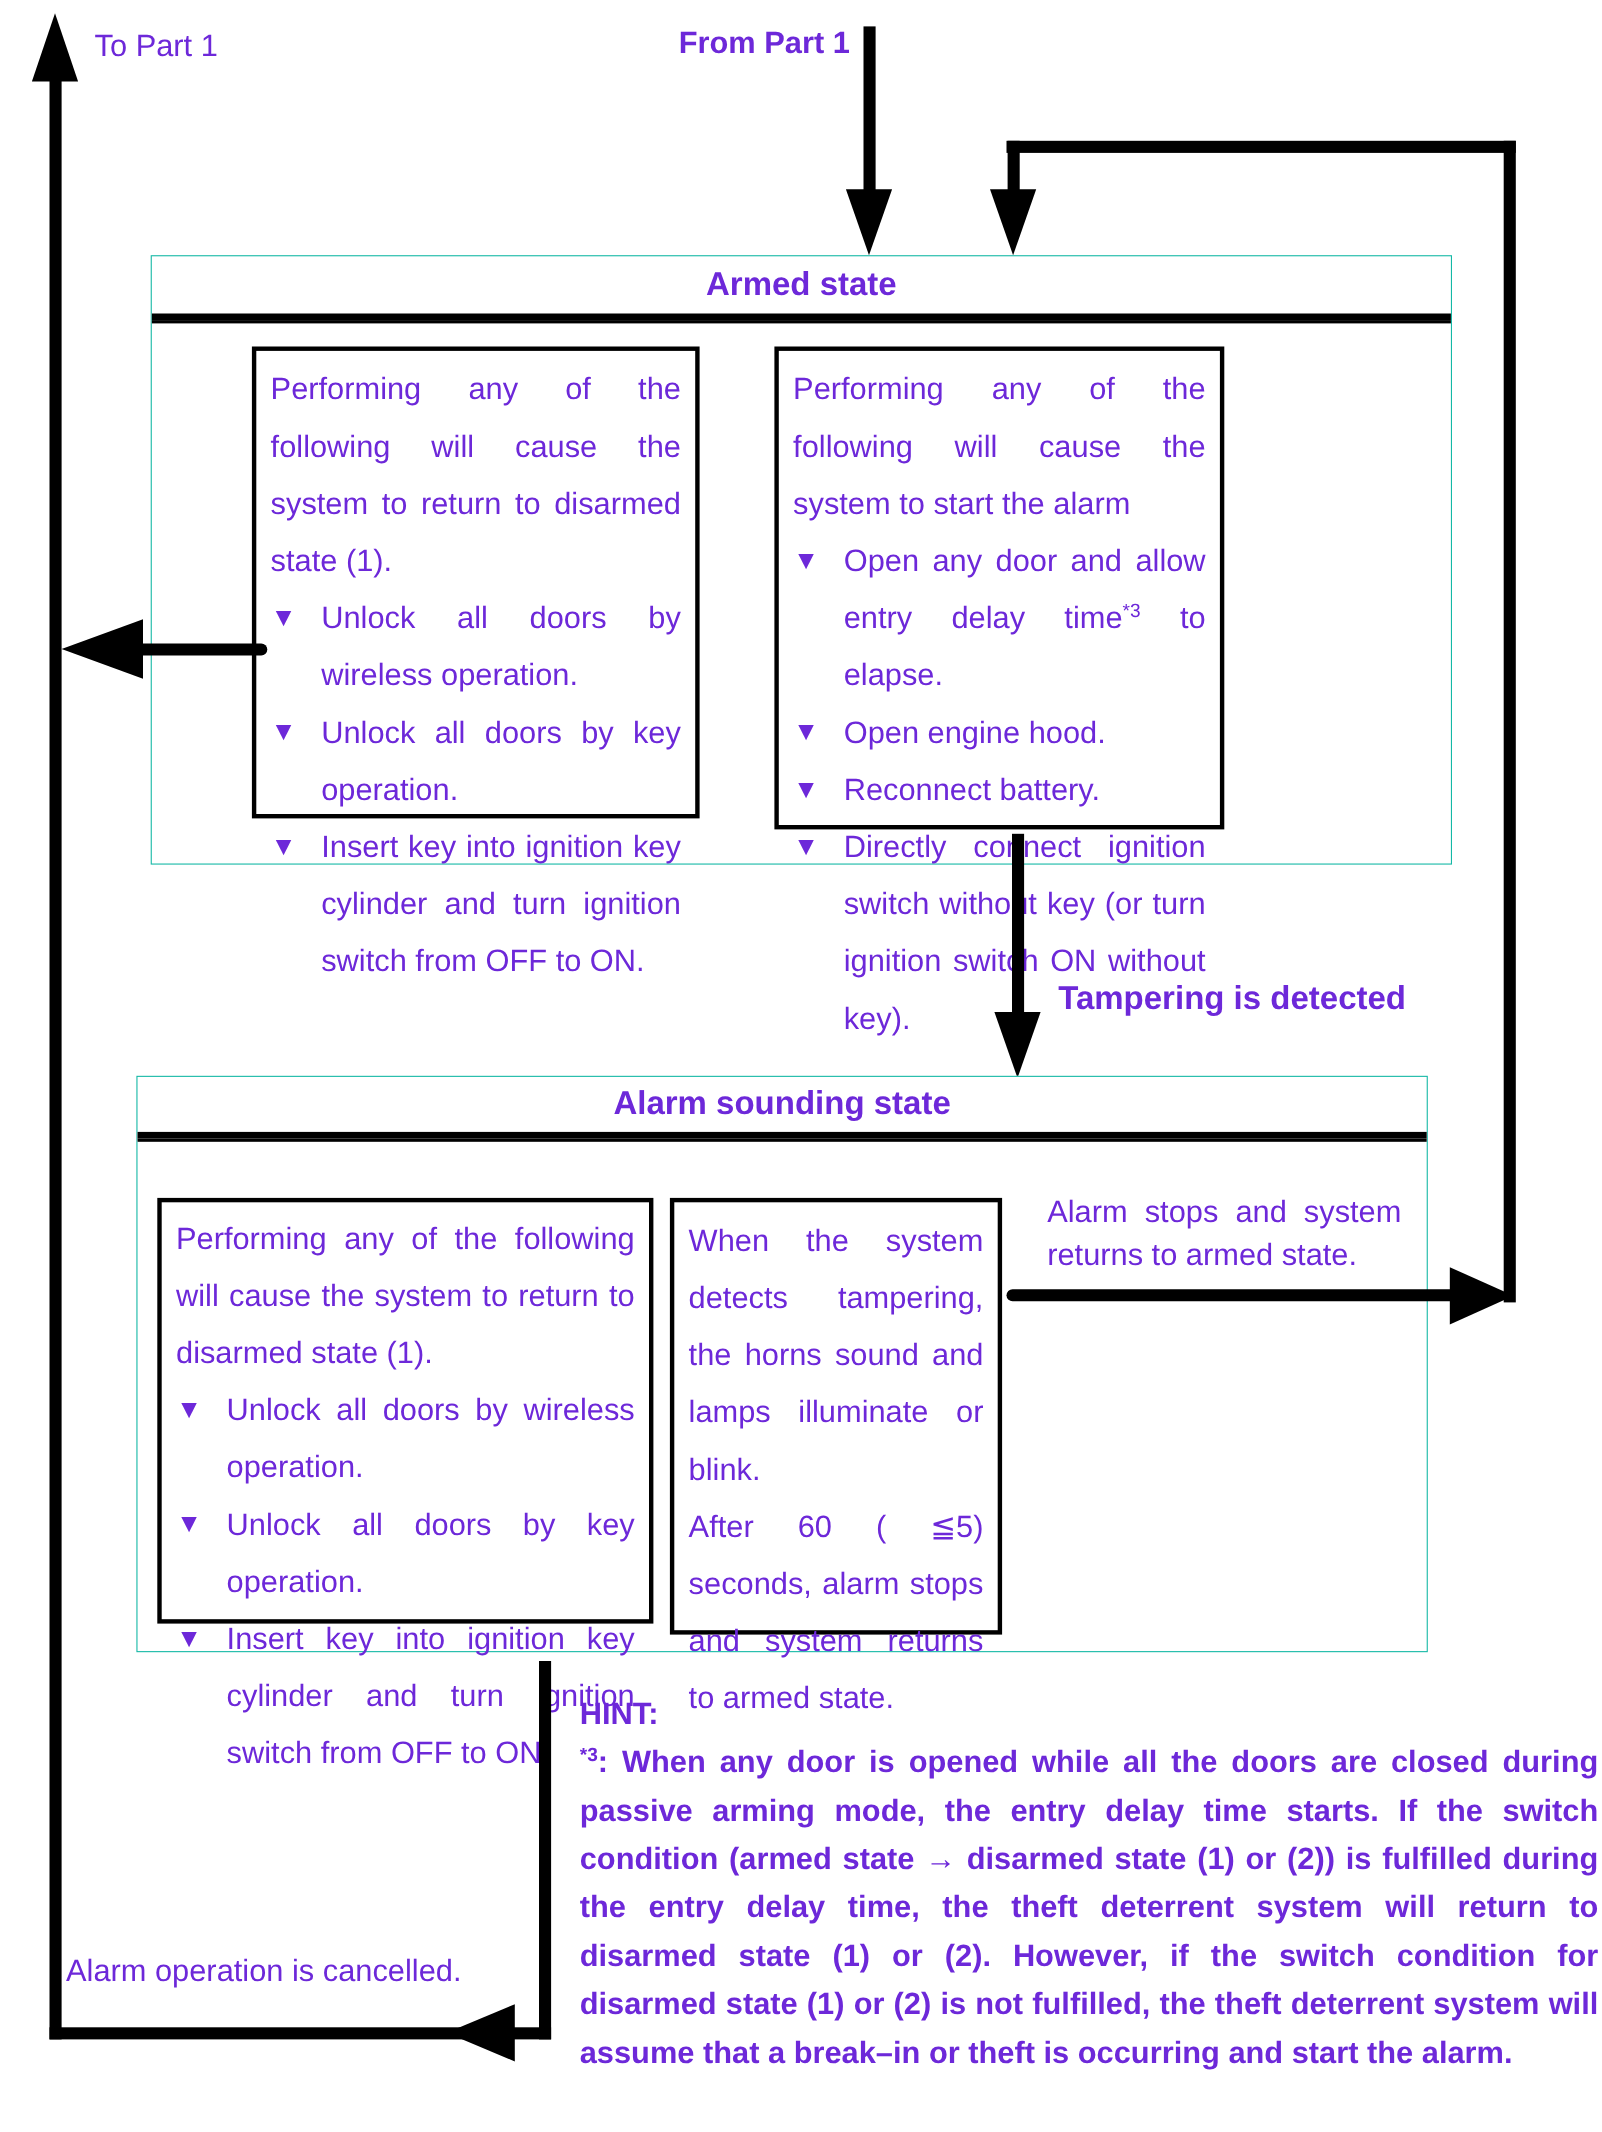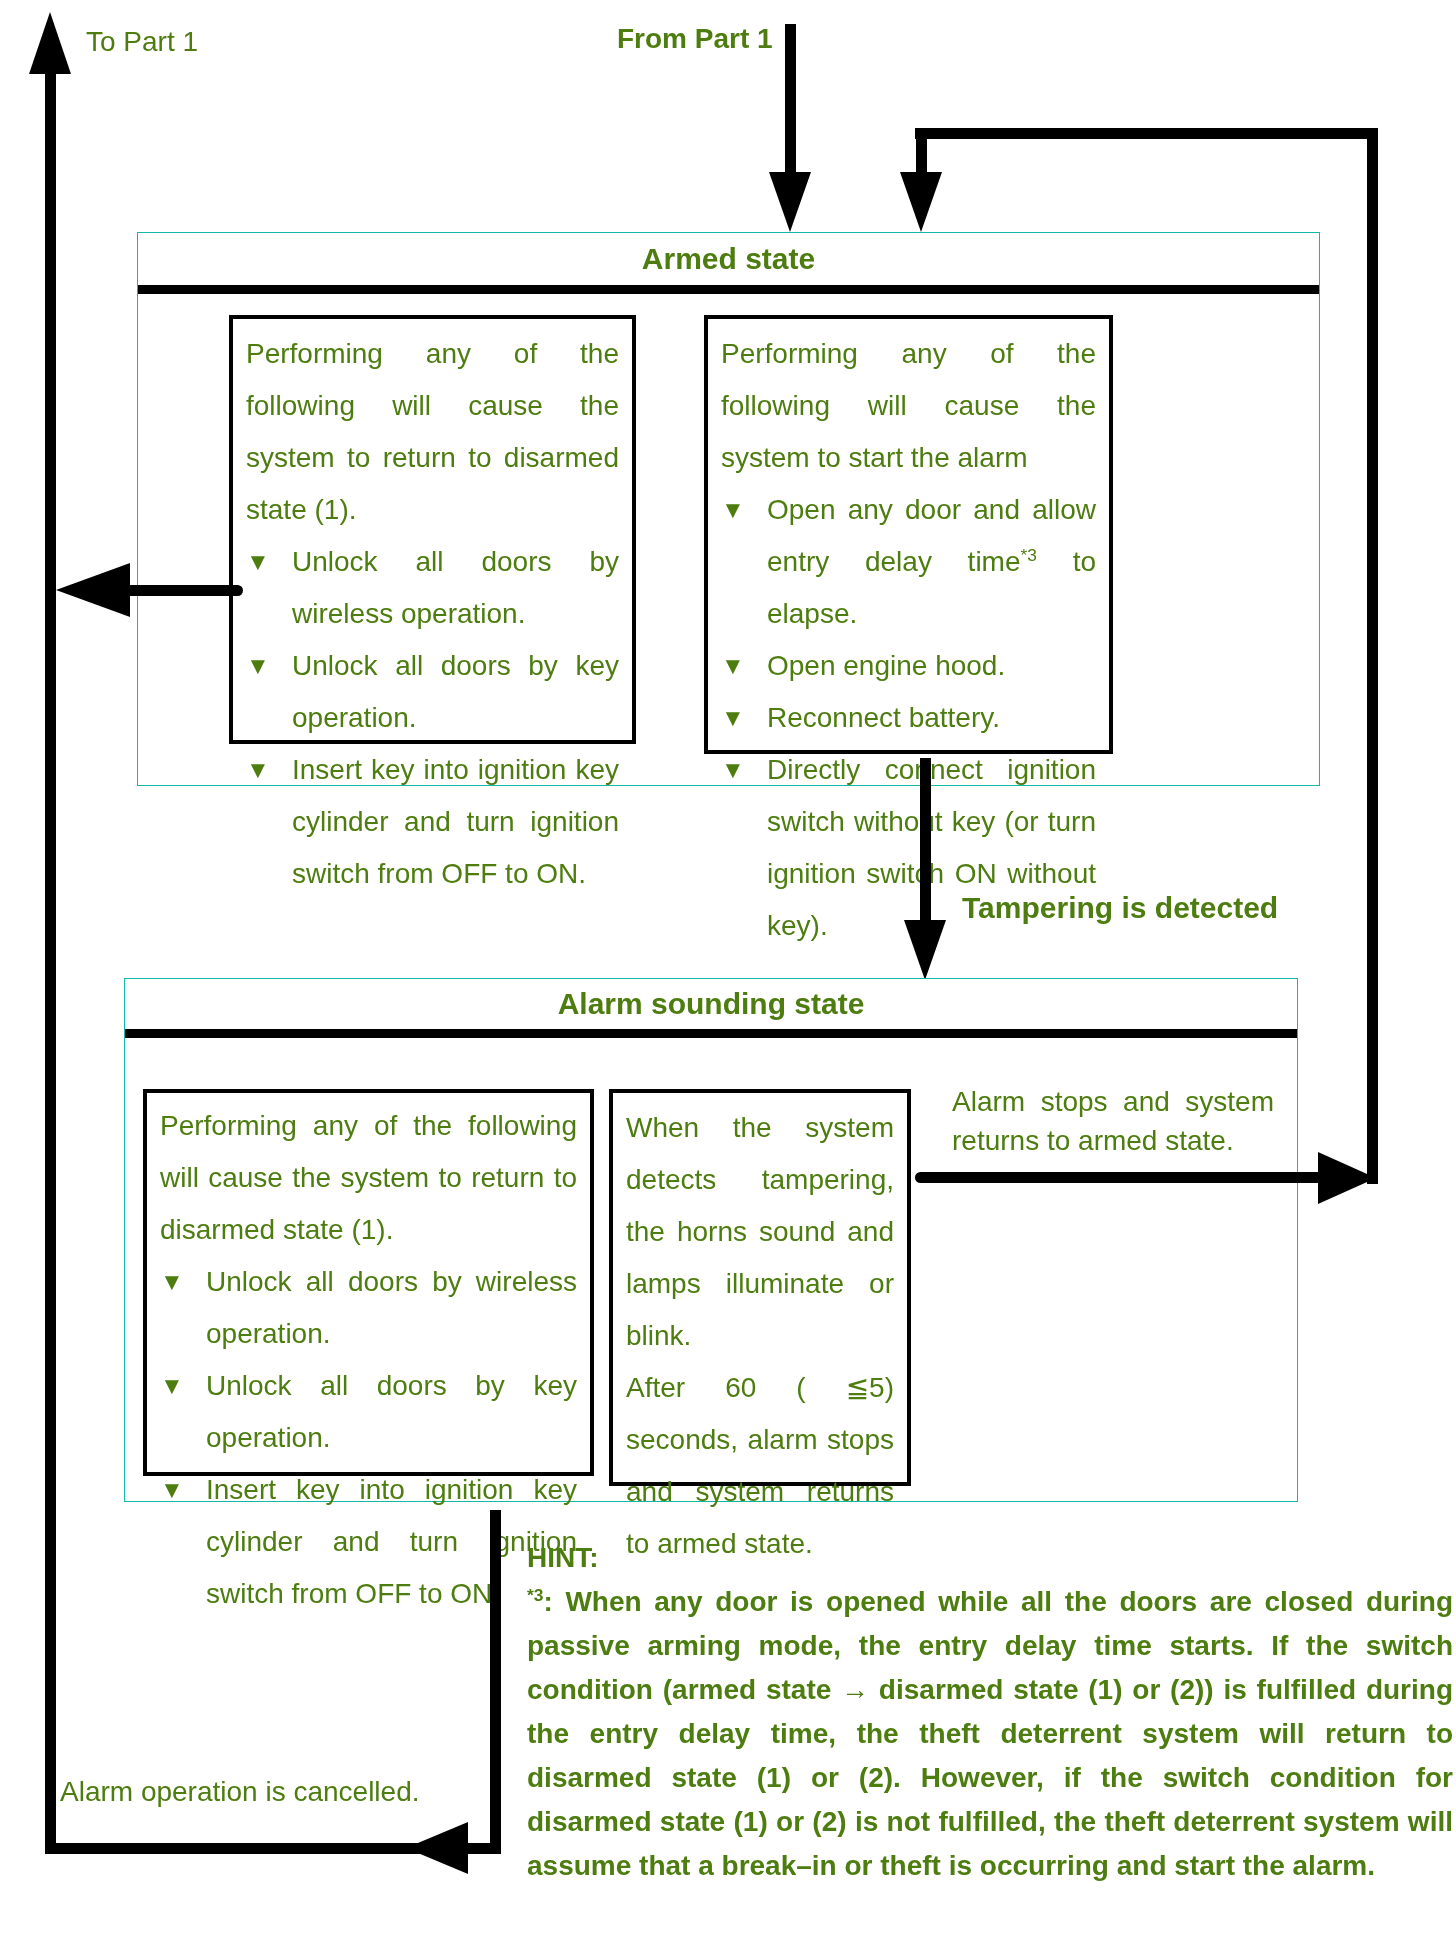--- a/index.html
+++ b/index.html
@@ -1,18 +1,18 @@
 <!DOCTYPE html>
 <html><head>
 <meta charset="utf-8">
 <style>
   html,body{margin:0;padding:0;background:#fff;}
   #page{
     position:relative;width:1456px;height:1938px;background:#ffffff;
-    font-family:"Liberation Sans","DejaVu Sans",sans-serif;color:#4d7c0f;overflow:hidden;
+    font-family:"Liberation Sans","DejaVu Sans",sans-serif;color:#6d28d9;overflow:hidden;
   }
   
   .hline{position:absolute;height:11px;background:#000;}
   .vline{position:absolute;width:11px;background:#000;}
   .cap-r{border-radius:0 6px 6px 0;}
   .cap-l{border-radius:6px 0 0 6px;}
   
   .tri{position:absolute;width:0;height:0;}
   .tri-up{border-left:21px solid transparent;border-right:21px solid transparent;border-bottom:62px solid #000;}
   .tri-down{border-left:21px solid transparent;border-right:21px solid transparent;border-top:60px solid #000;}

